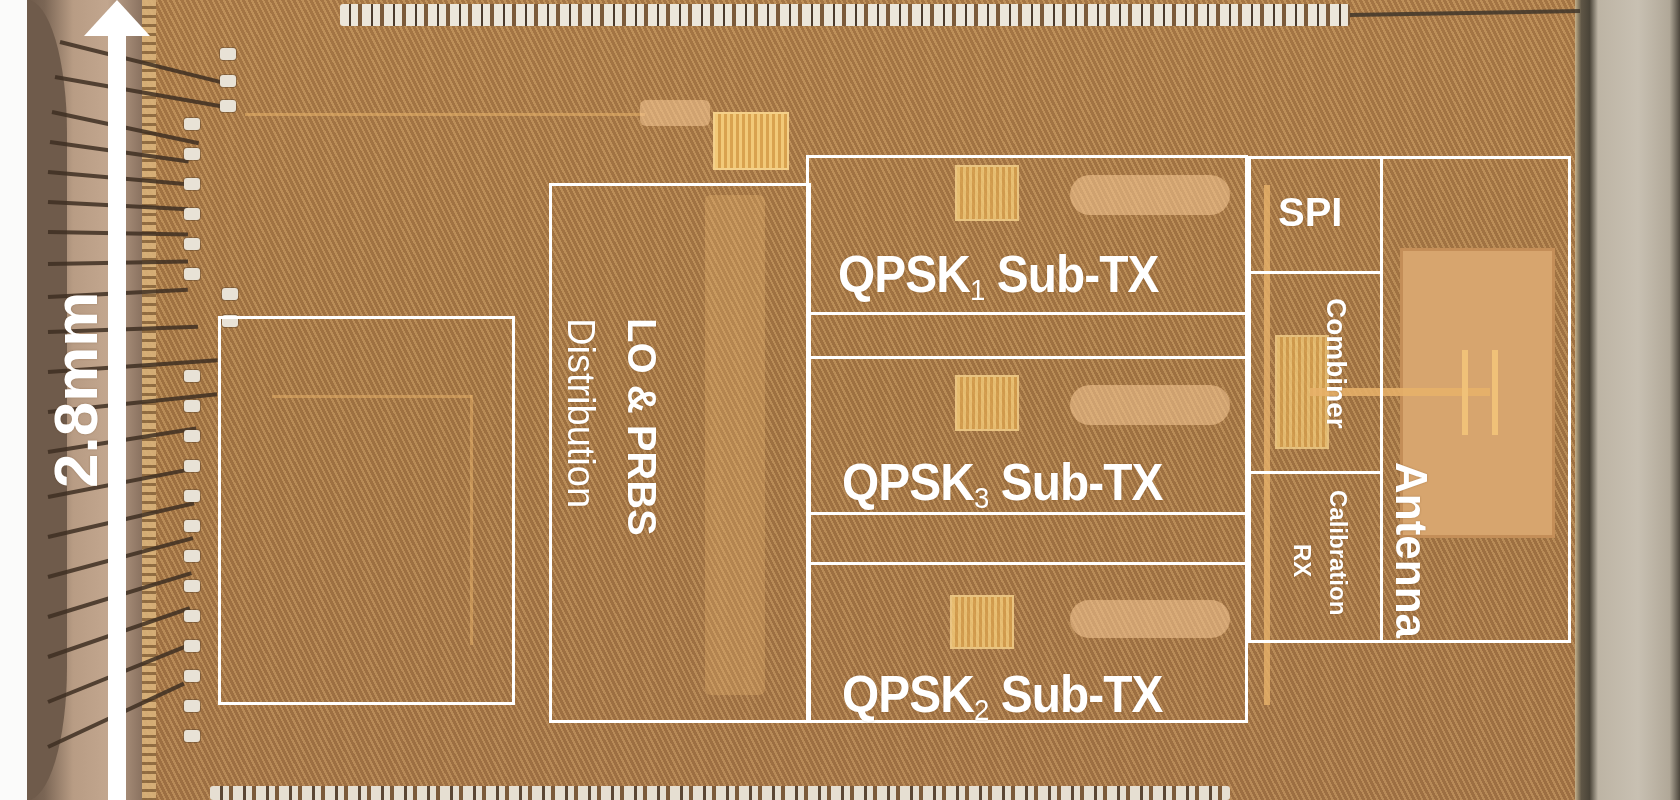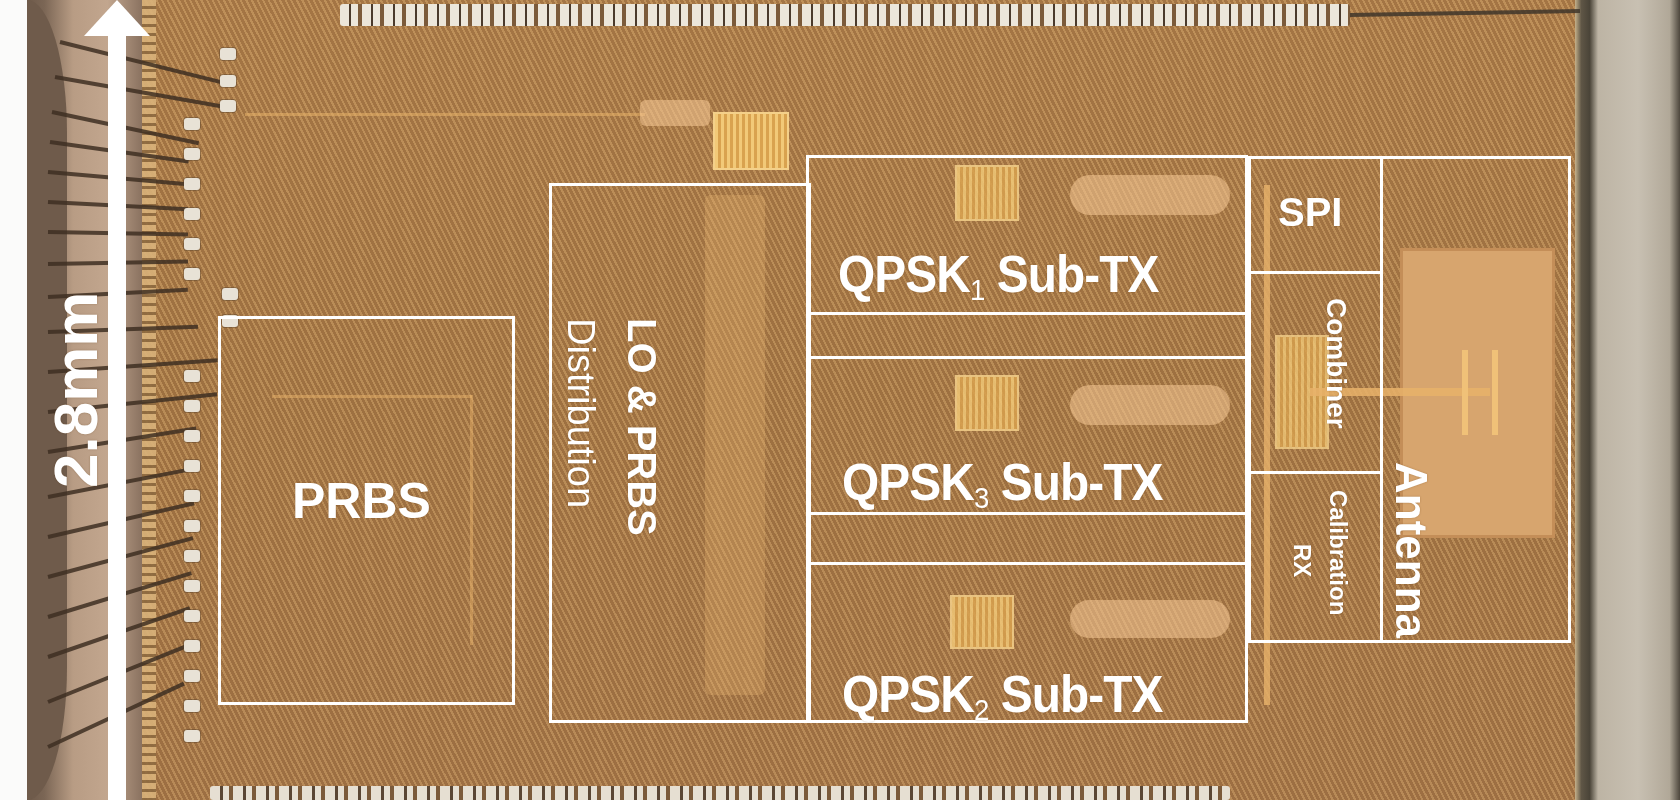--- a/index.html
+++ b/index.html
@@ -119,21 +119,20 @@
 
   <div class="abs ant-pad" style="left:1400px;top:248px;width:155px;height:290px"></div>
   <div class="abs trace" style="left:1310px;top:388px;width:180px;height:8px;opacity:.85"></div>
   <div class="abs" style="left:1462px;top:350px;width:36px;height:85px;border-left:6px solid #f0c178;border-right:6px solid #f0c178;box-sizing:border-box"></div>
 
   <div class="abs arrow-head"></div>
   <div class="abs arrow-shaft"></div>
   <div class="abs label scale-text" style="left:40px;top:488px">2.8mm</div>
 
   <div class="box" style="left:218px;top:316px;width:297px;height:389px"></div>
-  <div class="label" style="left:292px;top:472px;font-size:50px;">PRBS</div>
 
   <div class="box" style="left:549px;top:183px;width:262px;height:540px"></div>
   <div class="label rot" style="left:664px;top:318px;font-size:40px;">LO &amp; PRBS</div>
   <div class="label rot" style="left:602px;top:318px;font-size:38px;font-weight:normal;">Distribution</div>
 
   <div class="box" style="left:806px;top:155px;width:442px;height:568px"></div>
   <div class="hline" style="left:806px;top:312px;width:442px"></div>
   <div class="hline" style="left:806px;top:356px;width:442px"></div>
   <div class="hline" style="left:806px;top:512px;width:442px"></div>
   <div class="hline" style="left:806px;top:562px;width:442px"></div>

